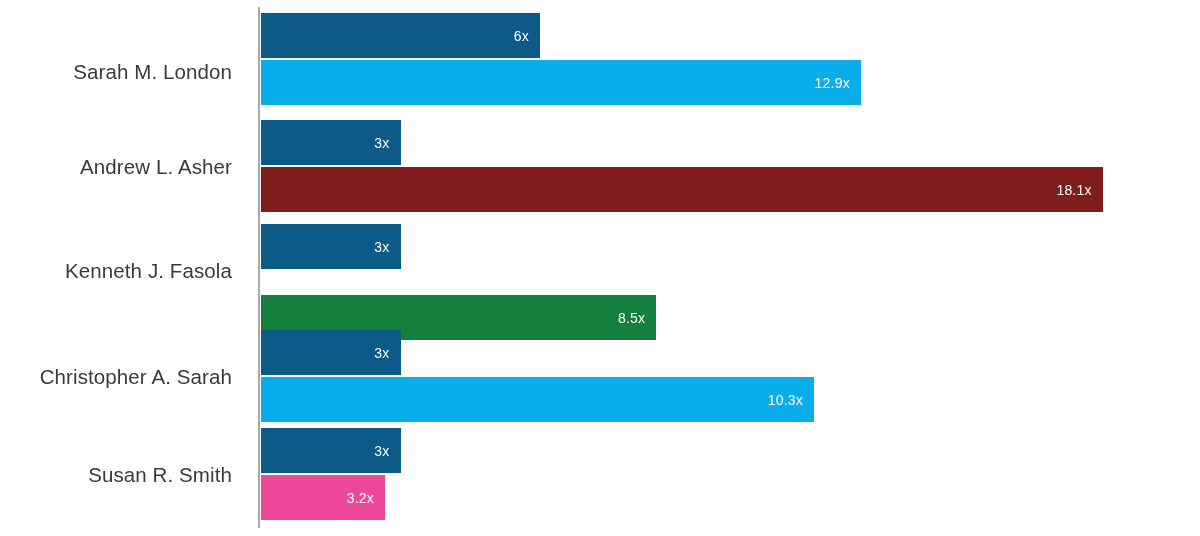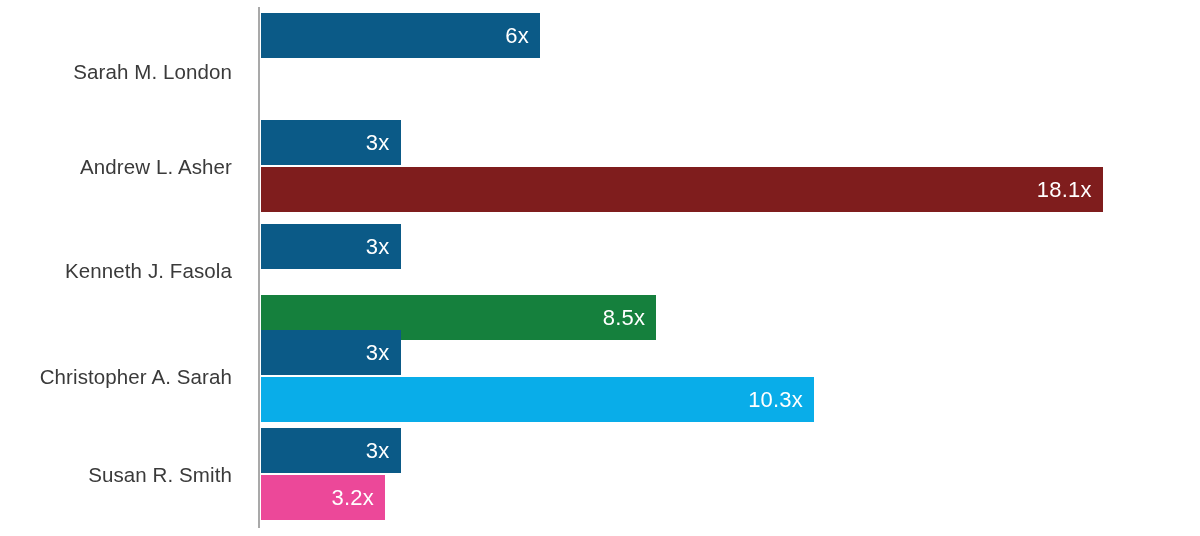--- a/index.html
+++ b/index.html
@@ -58,21 +58,21 @@
     position: absolute;
     height: 45px;
     display: flex;
     align-items: center;
     justify-content: flex-end;
   }
   .bar.dark  { background: #0b5a87; }
   .bar.light { background: #09ade9; }
 
   .bar-value {
-    font-size: 22px;
+    font-size: 14px;
     color: #ffffff;
     padding-right: 11px;
     line-height: 1;
     white-space: nowrap;
     letter-spacing: 0.2px;
   }
 </style>
 </head>
 <body>
 
@@ -83,20 +83,23 @@
       <div class="cat-label" style="top: 157px;">Andrew L. Asher</div>
       <div class="cat-label" style="top: 261px;">Kenneth J. Fasola</div>
       <div class="cat-label" style="top: 367px;">Christopher A. Sarah</div>
       <div class="cat-label" style="top: 465px;">Susan R. Smith</div>
     </div>
 
   <div id="plot-area">
     <div id="axis-line"></div>
   <div class="bar dark" style="top: 13px; left: 0px; width: 279px; background: rgb(11, 90, 135);">
         <span class="bar-value">6x</span>
+      </div>
+      <div class="bar light" style="top: 60px; left: 0px; width: 599.85px; background: rgb(9, 173, 233);">
+        <span class="bar-value">12.9x</span>
       </div>
       <div class="bar dark" style="top: 120px; left: 0px; width: 139.5px; background: rgb(11, 90, 135);">
         <span class="bar-value">3x</span>
       </div>
       <div class="bar light" style="top: 167px; left: 0px; width: 841.65px; background: #7f1d1d;">
         <span class="bar-value">18.1x</span>
       </div>
       <div class="bar dark" style="top: 224px; left: 0px; width: 139.5px; background: rgb(11, 90, 135);">
         <span class="bar-value">3x</span>
       </div>

